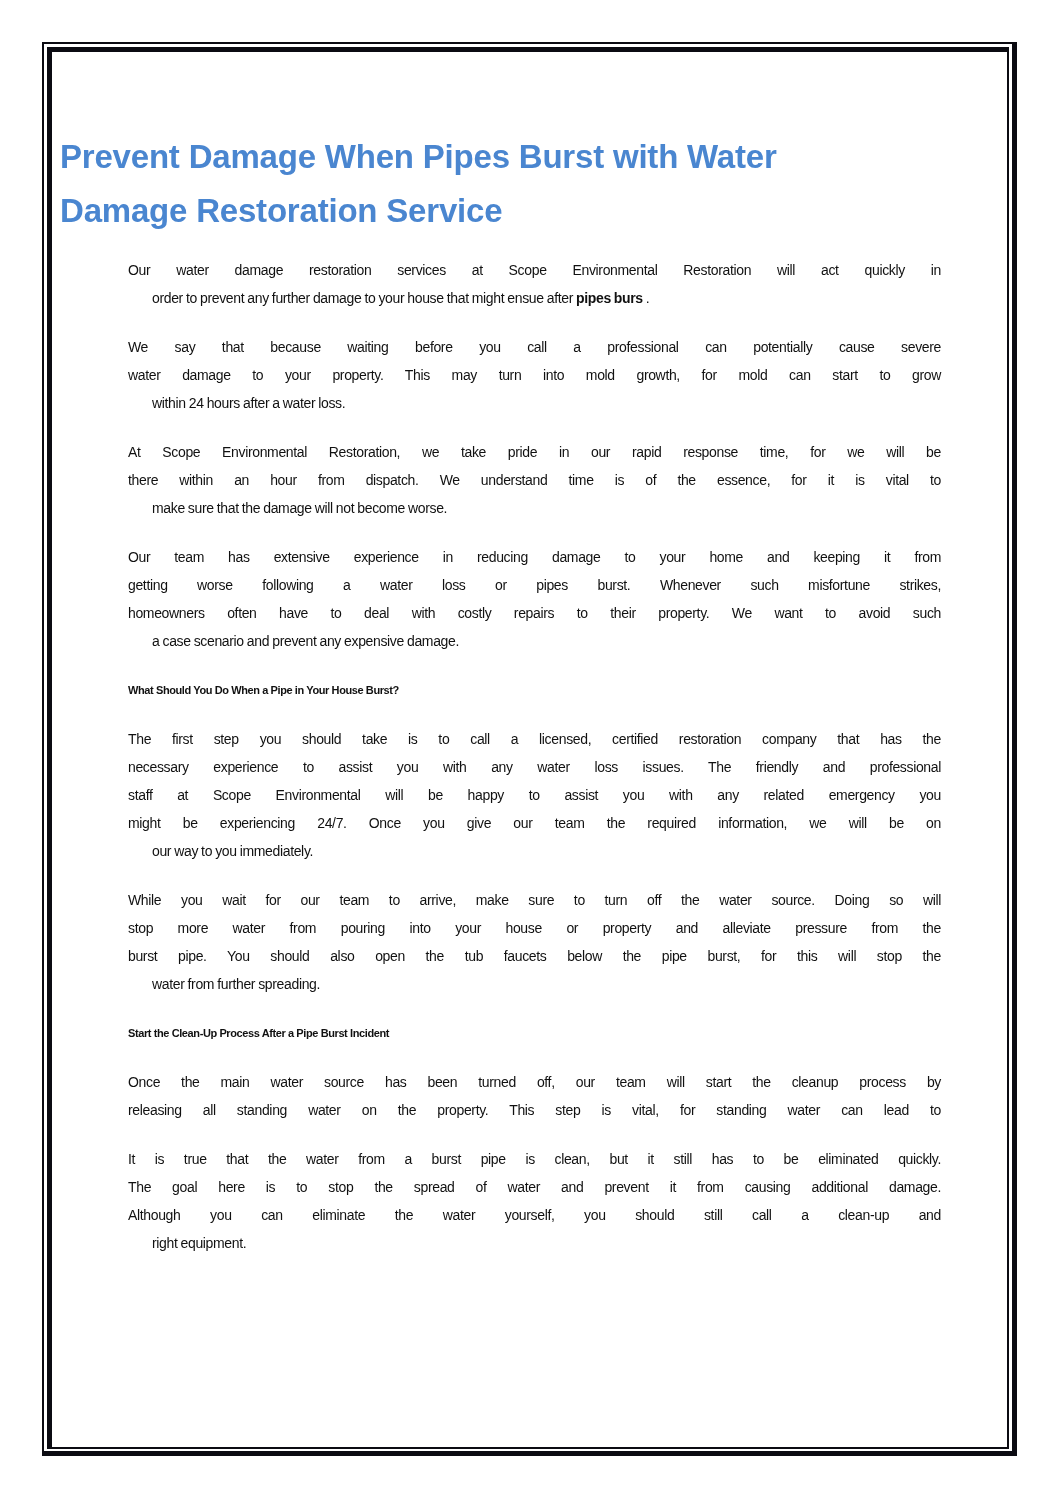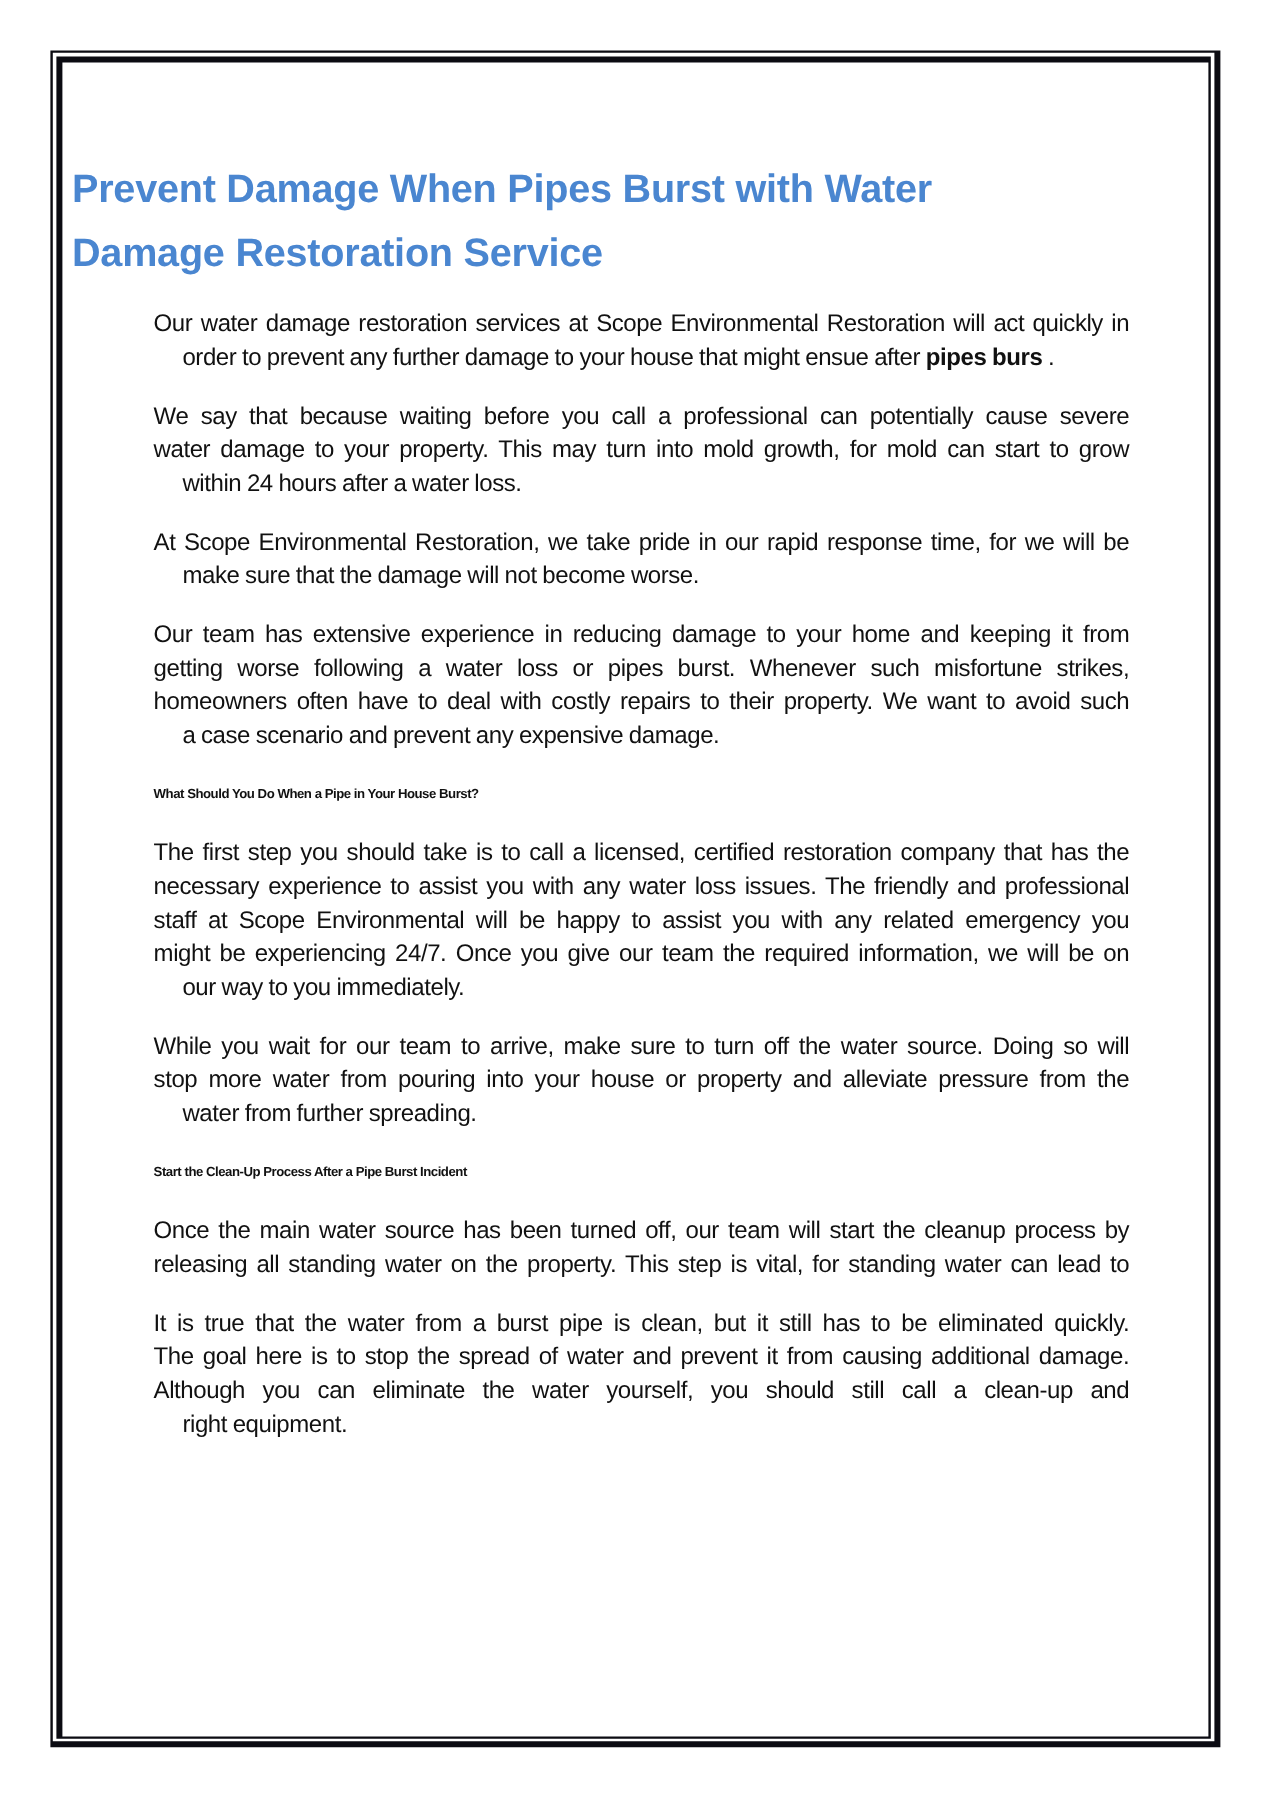--- a/index.html
+++ b/index.html
@@ -58,21 +58,21 @@
       white-space: nowrap;
     }
     .content {
       position: absolute;
       left: 128px;
       top: 256px;
       width: 813px;
     }
     .para {
       margin: 0 0 21px 0;
-      font-size: 20px;
+      font-size: 14px;
       line-height: 28px;
     }
     .line {
       display: block;
       white-space: nowrap;
       height: 28px;
       text-align: justify;
       text-align-last: justify;
       letter-spacing: -0.35px;
       word-spacing: -0.5px;
@@ -117,20 +117,21 @@
   </p>
 
   <p class="para">
     <span class="line">We say that because waiting before you call a professional can potentially cause severe</span>
     <span class="line">water damage to your property. This may turn into mold growth, for mold can start to grow</span>
     <span class="line last">within 24 hours after a water loss.</span>
   </p>
 
   <p class="para">
     <span class="line">At Scope Environmental Restoration, we take pride in our rapid response time, for we will be</span>
+    <span class="line">there within an hour from dispatch. We understand time is of the essence, for it is vital to</span>
     <span class="line last">make sure that the damage will not become worse.</span>
   </p>
 
   <p class="para">
     <span class="line">Our team has extensive experience in reducing damage to your home and keeping it from</span>
     <span class="line">getting worse following a water loss or pipes burst. Whenever such misfortune strikes,</span>
     <span class="line">homeowners often have to deal with costly repairs to their property. We want to avoid such</span>
     <span class="line last">a case scenario and prevent any expensive damage.</span>
   </p>
 
@@ -140,20 +141,21 @@
     <span class="line">The first step you should take is to call a licensed, certified restoration company that has the</span>
     <span class="line">necessary experience to assist you with any water loss issues. The friendly and professional</span>
     <span class="line">staff at Scope Environmental will be happy to assist you with any related emergency you</span>
     <span class="line">might be experiencing 24/7. Once you give our team the required information, we will be on</span>
     <span class="line last">our way to you immediately.</span>
   </p>
 
   <p class="para">
     <span class="line">While you wait for our team to arrive, make sure to turn off the water source. Doing so will</span>
     <span class="line">stop more water from pouring into your house or property and alleviate pressure from the</span>
+    <span class="line">burst pipe. You should also open the tub faucets below the pipe burst, for this will stop the</span>
     <span class="line last">water from further spreading.</span>
   </p>
 
   <h2 class="heading">Start the Clean-Up Process After a Pipe Burst Incident</h2>
 
   <p class="para">
     <span class="line">Once the main water source has been turned off, our team will start the cleanup process by</span>
     <span class="line">releasing all standing water on the property. This step is vital, for standing water can lead to</span>
   </p>
 

